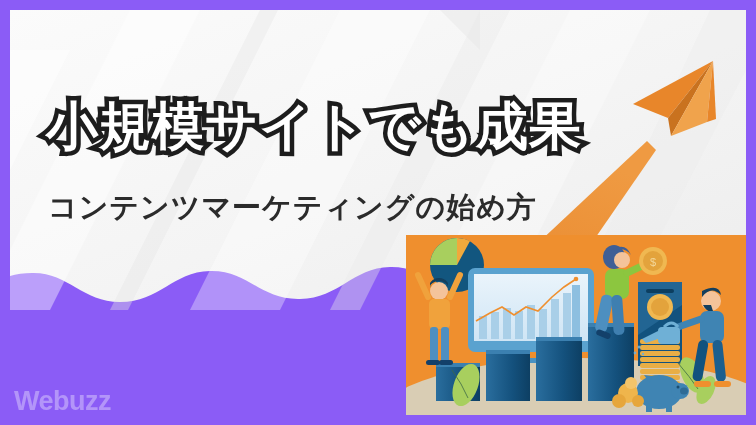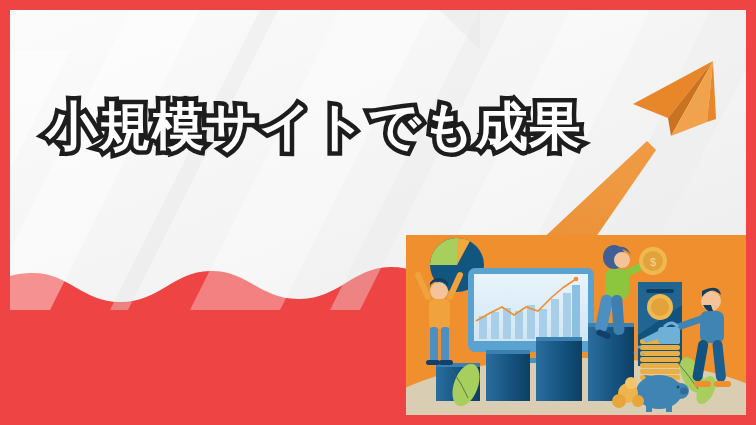--- a/index.html
+++ b/index.html
@@ -4,21 +4,21 @@
 <style>
   * { box-sizing: border-box; margin: 0; padding: 0; }
   html, body {
     width: 756px; height: 425px;
     overflow: hidden;
     font-family: "Liberation Sans", "DejaVu Sans", sans-serif;
   }
   #banner {
     position: relative;
     width: 756px; height: 425px;
-    background: #ef4444;
+    background: #8b5cf6;
     overflow: hidden;
   }
 
   
   .white-panel {
     position: absolute;
     left: 10px; top: 10px;
     width: 736px; height: 300px;
     overflow: hidden;
   }
@@ -146,20 +146,22 @@
       <polygon points="647,141 458,318 540,318 656,150" fill="url(#trailGrad)"></polygon>
 
       <polygon points="713,61 633,104 668,118" fill="#e8862a"></polygon>
       <polygon points="713,61 668,118 671,136" fill="#c9721f"></polygon>
       <polygon points="713,61 671,136 707,122" fill="#f0a34c"></polygon>
       <polygon points="713,61 707,122 716,119" fill="#e8862a"></polygon>
     </svg>
   </div>
 
   <div class="title">小規模サイトでも成果</div>
+  <div class="subtitle">コンテンツマーケティングの始め方</div>
+  <div class="logo">Webuzz</div>
 
   <div class="illus">
     <svg viewBox="0 0 340 180" width="340" height="180" aria-hidden="true">
       <defs>
         <linearGradient id="scrGrad" x1="0" y1="0" x2="0" y2="1">
           <stop offset="0%" stop-color="#eaf4fb"></stop>
           <stop offset="100%" stop-color="#cfe5f5"></stop>
         </linearGradient>
         <linearGradient id="barGrad" x1="0" y1="0" x2="1" y2="0">
           <stop offset="0%" stop-color="#1a5e8f"></stop>

